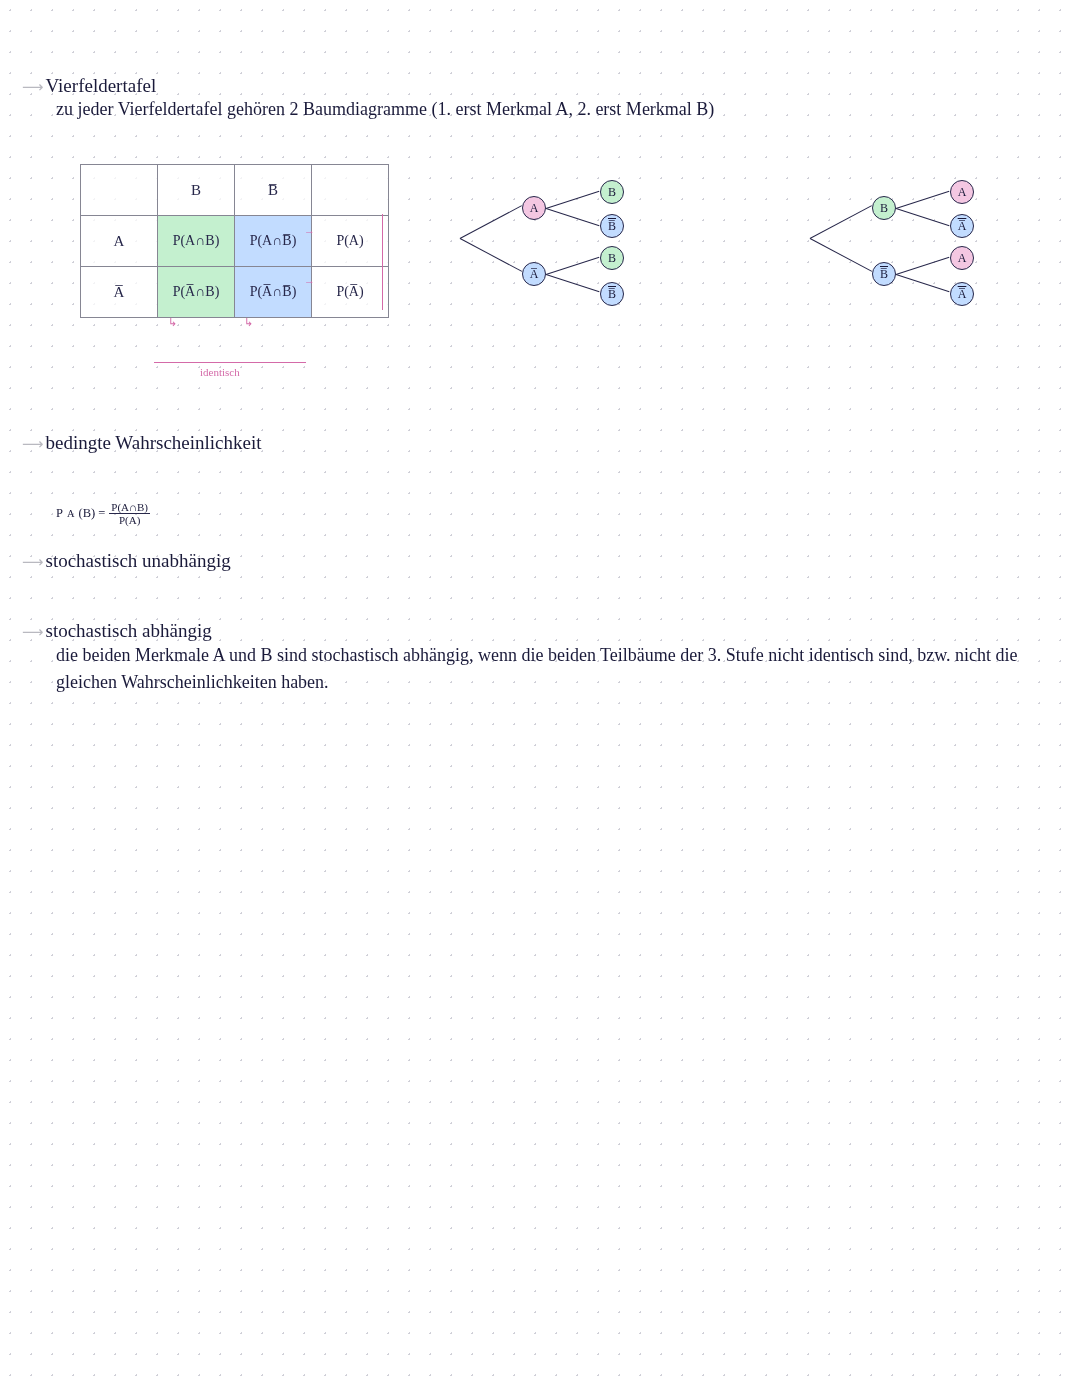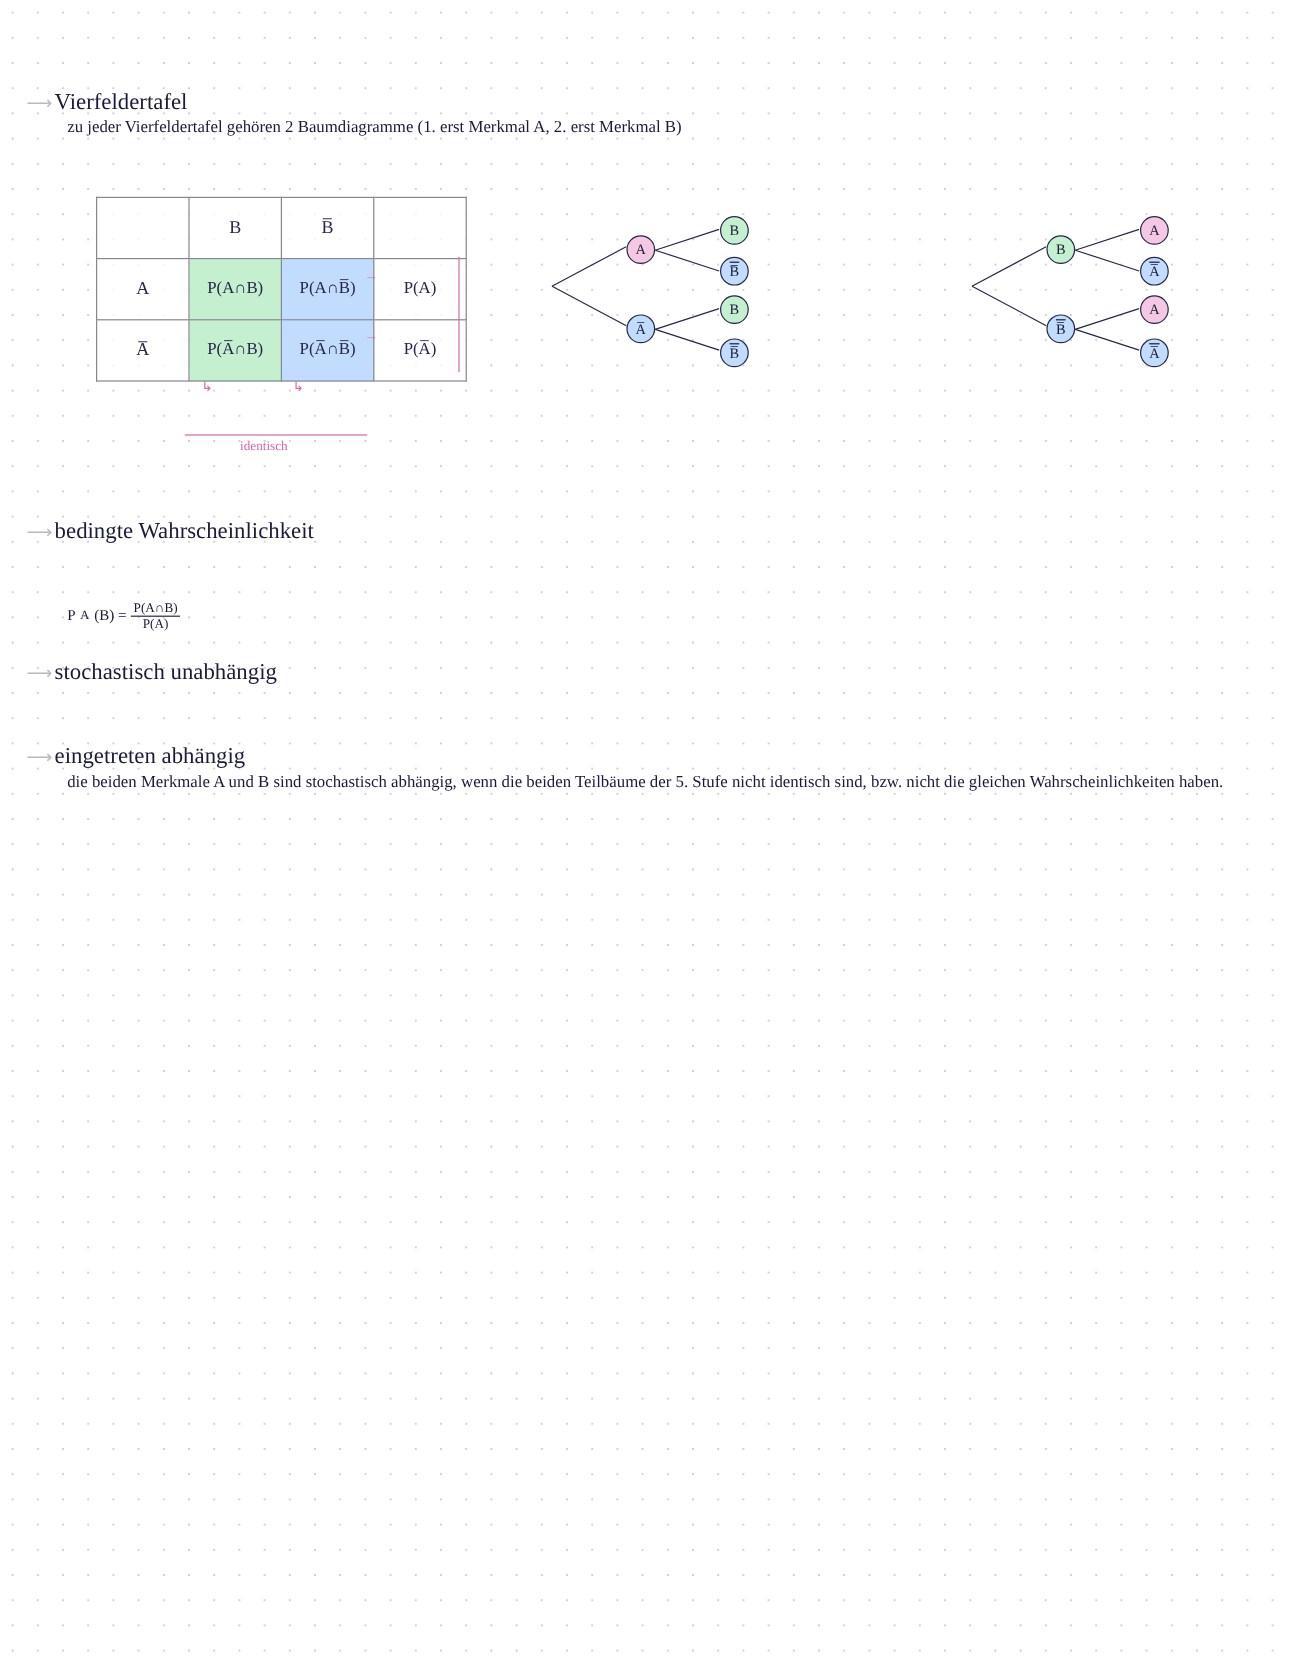--- a/index.html
+++ b/index.html
@@ -10,21 +10,21 @@
     color:#1a1a3a;
     background-image:radial-gradient(circle,#d0d0d8 1px,transparent 1px);
     background-size:21px 21px;
     background-position:0 0;
   }
   .page{position:relative;width:1080px;height:1394px}
   .abs{position:absolute}
   .title{font-size:18px;color:#2aa0e0;left:24px;top:22px}
   .arrow-h{font-size:15px;color:#b9b9c0;letter-spacing:-2px}
   .sub-h{font-size:19px;color:#1a1a3a}
-  .body-text{font-size:14px;color:#1a1a3a;line-height:1.5}
+  .body-text{font-size:18px;color:#1a1a3a;line-height:1.5}
   
   .ct{left:80px;top:164px}
   table.ctab{border-collapse:collapse}
   table.ctab td{
     border:1px solid #868693;
     width:74px;height:48px;
     text-align:center;vertical-align:middle;
     font-size:14px;color:#27274a;background:rgba(255,255,255,.75);
   }
   table.ctab td.hdr{font-size:15px}
@@ -151,17 +151,17 @@
     <span style="width:26px"></span>
   </div>
 
   <div class="abs" style="left:22px;top:550px">
     <span class="arrow-h">⟶</span>
     <span class="sub-h">stochastisch unabhängig</span>
   </div>
 
   <div class="abs" style="left:22px;top:620px">
     <span class="arrow-h">⟶</span>
-    <span class="sub-h">eingetreten  abhängig</span>
+    <span class="sub-h">stochastisch  abhängig</span>
   </div>
-  <div class="abs body-text" style="left:56px;top:642px;width:990px">die beiden Merkmale  A und B sind  stochastisch abhängig, wenn die beiden Teilbäume der  5. Stufe  nicht  identisch  sind, bzw.  nicht  die gleichen  Wahrscheinlichkeiten  haben.</div>
+  <div class="abs body-text" style="left:56px;top:642px;width:990px">die beiden Merkmale  A und B sind  stochastisch abhängig, wenn die beiden Teilbäume der  3. Stufe  nicht  identisch  sind, bzw.  nicht  die gleichen  Wahrscheinlichkeiten  haben.</div>
 
 </div>
 
 </body></html>

